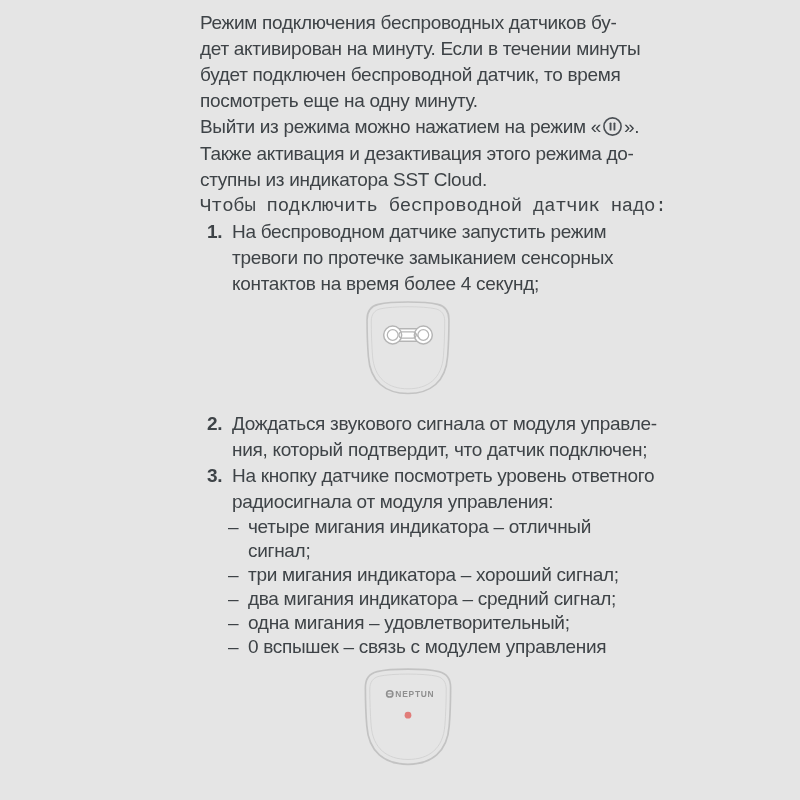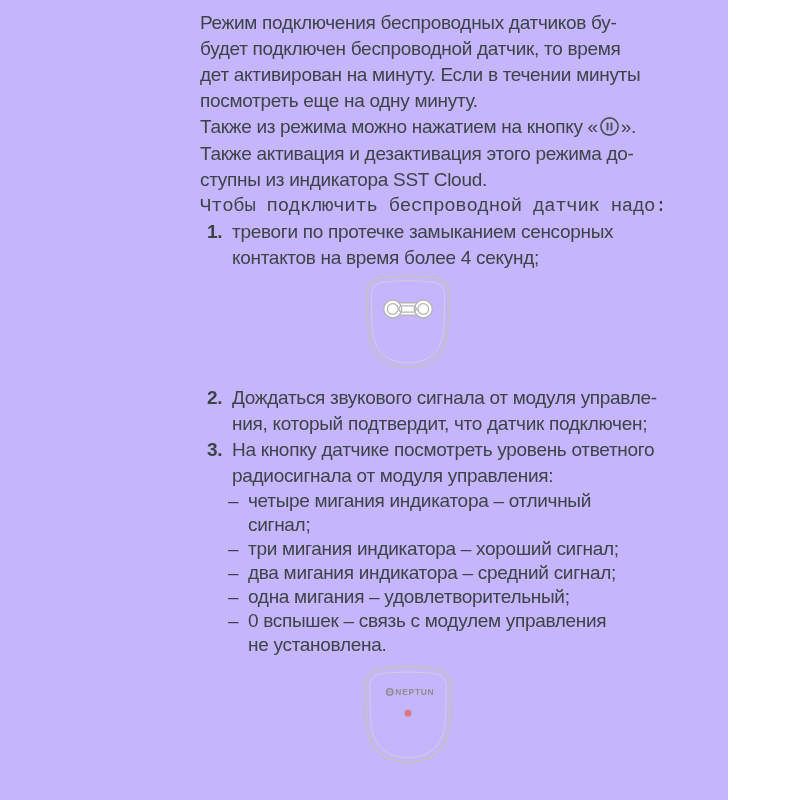--- a/index.html
+++ b/index.html
@@ -1,20 +1,20 @@
 <!DOCTYPE html>
 <html><head>
 <meta charset="utf-8">
 <style>
   html, body { margin: 0; padding: 0; background: #ffffff; }
   .page {
     position: relative;
-    width: 728px;
+    width: 800px;
     height: 800px;
-    background: #c4b5fd;
+    background: #e5e5e5;
     overflow: hidden;
     font-family: "Liberation Sans", "DejaVu Sans", sans-serif;
     color: #3e4347;
   }
   .doc {
     position: absolute;
     left: 200px;
     top: 10px;
     width: 436px;
     font-size: 19px;
@@ -42,43 +42,44 @@
   }
 </style>
 </head>
 <body>
 
 <div class="page">
   <div class="doc">
 
     <div class="para">
       <div class="line">Режим подключения беспроводных датчиков бу-</div>
+      <div class="line">дет активирован на минуту. Если в течении минуты</div>
       <div class="line">будет подключен беспроводной датчик, то время</div>
-      <div class="line">дет активирован на минуту. Если в течении минуты</div>
       <div class="line">посмотреть еще на одну минуту.</div>
     </div>
 
     <div class="exit-line">
-      <span>Также из режима можно нажатием на кнопку «</span><svg class="pause-icon-svg" width="21" height="21" viewBox="0 0 21 21">
+      <span>Выйти из режима можно нажатием на режим «</span><svg class="pause-icon-svg" width="21" height="21" viewBox="0 0 21 21">
           <circle cx="10.5" cy="10.5" r="8.6" fill="none" stroke="#4b5055" stroke-width="1.6"></circle>
           <rect x="7.6" y="6.4" width="1.9" height="8.2" rx="0.9" fill="#4b5055"></rect>
           <rect x="11.5" y="6.4" width="1.9" height="8.2" rx="0.9" fill="#4b5055"></rect>
         </svg><span>».</span>
     </div>
 
     <div class="para">
       <div class="line">Также активация и дезактивация этого режима до-</div>
       <div class="line">ступны из индикатора SST Cloud.</div>
     </div>
 
     <div class="heading-line">Чтобы подключить беспроводной датчик надо:</div>
 
     <div class="step">
       <span class="step-num">1.</span>
       <div class="step-body">
+        <div class="line">На беспроводном датчике запустить режим</div>
         <div class="line">тревоги по протечке замыканием сенсорных</div>
         <div class="line">контактов на время более 4 секунд;</div>
       </div>
     </div>
 
     <div class="fig fig-contacts">
       <svg width="90" height="99" viewBox="0 0 100 110">
         <path d="M 17,6 C 32,2.5 68,2.5 83,6 C 91.5,8 95.5,14 95.5,23 C 95.5,36 95,52 94,64 C 92,92 75,105 50,105 C 25,105 8,92 6,64 C 5,52 4.5,36 4.5,23 C 4.5,14 8.5,8 17,6 Z" fill="none" stroke="#c3c3c3" stroke-width="1.8"></path>
         <path d="M 19,11 C 33,7.8 67,7.8 81,11 C 87.5,12.6 90.8,17.5 90.8,24.5 C 90.8,37 90.3,52 89.4,63.2 C 87.6,88 72.5,99.8 50,99.8 C 27.5,99.8 12.4,88 10.6,63.2 C 9.7,52 9.2,37 9.2,24.5 C 9.2,17.5 12.5,12.6 19,11 Z" fill="none" stroke="#d2d2d2" stroke-width="1"></path>
         <g>
@@ -132,21 +133,20 @@
       <div class="dash-item">
         <span class="dash-marker">–</span>
         <div>
           <div class="line">одна мигания – удовлетворительный;</div>
         </div>
       </div>
       <div class="dash-item">
         <span class="dash-marker">–</span>
         <div>
           <div class="line">0 вспышек – связь с модулем управления</div>
-          <div class="line">не установлена.</div>
         </div>
       </div>
     </div>
 
     <div class="fig fig-top">
       <svg width="94" height="103" viewBox="0 0 100 110">
         <path d="M 17,6 C 32,2.5 68,2.5 83,6 C 91.5,8 95.5,14 95.5,23 C 95.5,36 95,52 94,64 C 92,92 75,105 50,105 C 25,105 8,92 6,64 C 5,52 4.5,36 4.5,23 C 4.5,14 8.5,8 17,6 Z" fill="none" stroke="#c3c3c3" stroke-width="1.8"></path>
         <path d="M 19,11 C 33,7.8 67,7.8 81,11 C 87.5,12.6 90.8,17.5 90.8,24.5 C 90.8,37 90.3,52 89.4,63.2 C 87.6,88 72.5,99.8 50,99.8 C 27.5,99.8 12.4,88 10.6,63.2 C 9.7,52 9.2,37 9.2,24.5 C 9.2,17.5 12.5,12.6 19,11 Z" fill="none" stroke="#d2d2d2" stroke-width="1"></path>
         <g>
           <circle cx="30.5" cy="29.8" r="3.4" fill="none" stroke="#8f8f8f" stroke-width="1.6"></circle>

